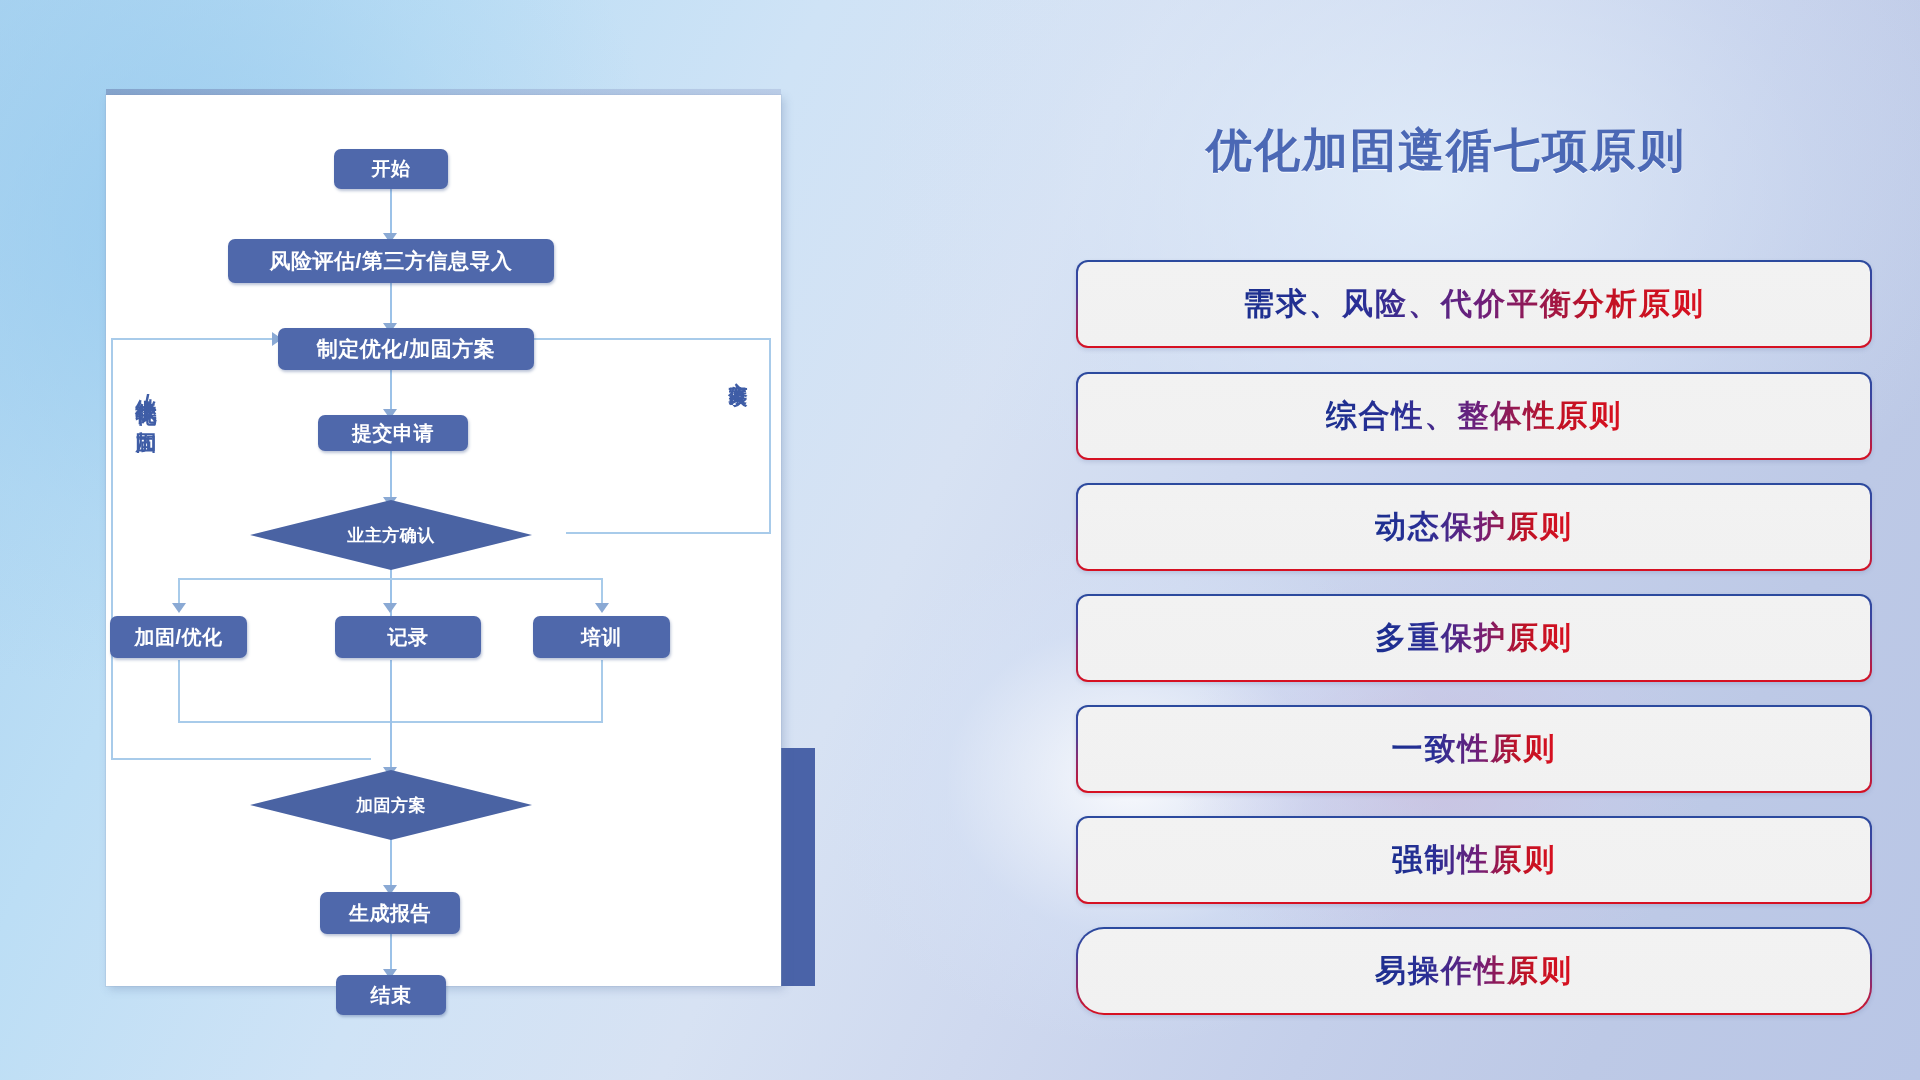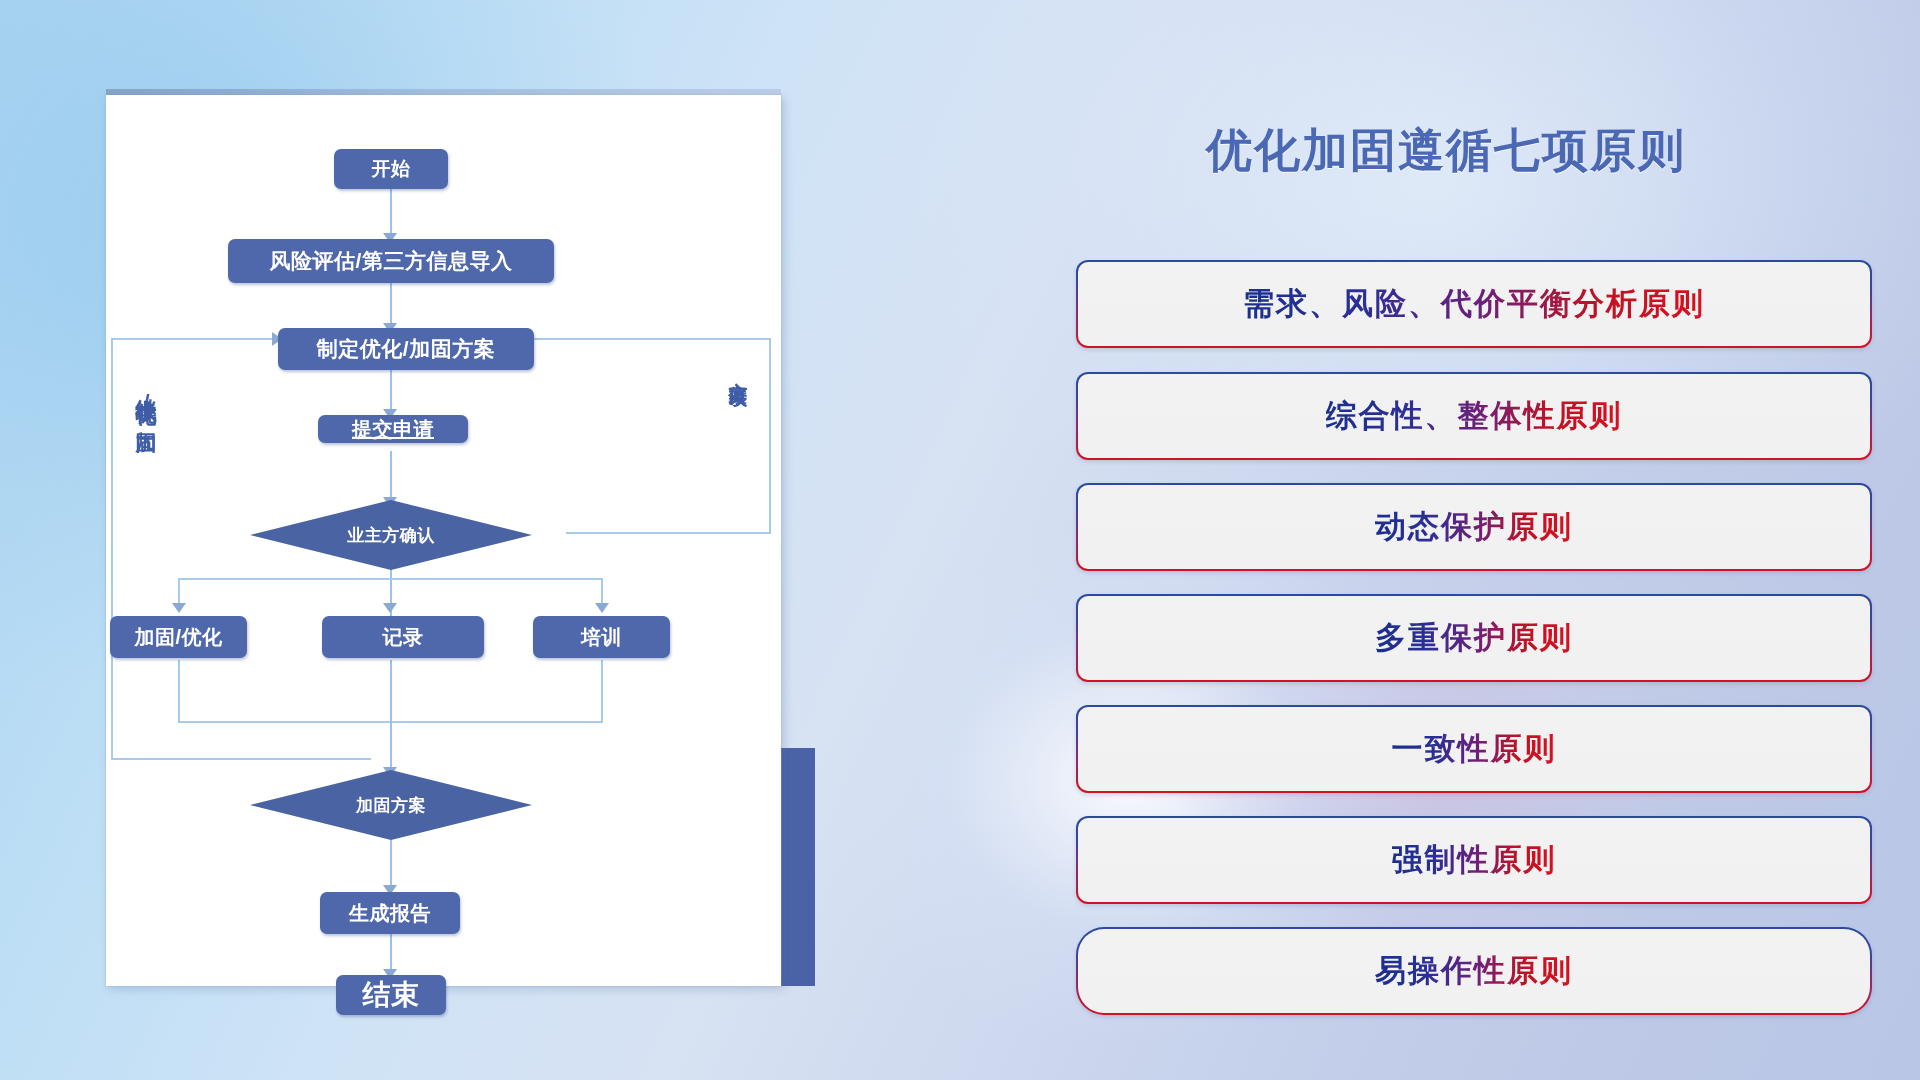--- a/index.html
+++ b/index.html
@@ -192,41 +192,41 @@
 
     <div class="vlabel" style="left:29px;top:287px;">继续优化/加固</div>
     <div class="vlabel" style="left:622px;top:272px;font-size:19px;">方案修改</div>
 
     <div class="node" style="left:228px;top:54px;width:114px;height:40px;font-size:19px;">开始</div>
 
     <div class="node" style="left:122px;top:144px;width:326px;height:44px;font-size:21px;">风险评估/第三方信息导入</div>
 
     <div class="node" style="left:172px;top:233px;width:256px;height:42px;font-size:21px;">制定优化/加固方案</div>
 
-    <div class="node" style="left:212px;top:320px;width:150px;height:28px;font-size:20px;text-decoration:underline;">提交申请</div>
+    <div class="node" style="left:212px;top:320px;width:150px;height:36px;font-size:20px;">提交申请</div>
 
     <div class="diamond-wrap" style="left:144px;top:405px;width:282px;height:70px;">
       <div class="diamond"></div>
       <div class="diamond-label">业主方确认</div>
     </div>
 
     <div class="node" style="left:4px;top:521px;width:137px;height:42px;font-size:20px;">加固/优化</div>
 
-    <div class="node" style="left:216px;top:521px;width:162px;height:42px;font-size:20px;">记录</div>
+    <div class="node" style="left:229px;top:521px;width:146px;height:42px;font-size:20px;">记录</div>
 
     <div class="node" style="left:427px;top:521px;width:137px;height:42px;font-size:20px;">培训</div>
 
     <div class="diamond-wrap" style="left:144px;top:675px;width:282px;height:70px;">
       <div class="diamond"></div>
       <div class="diamond-label">加固方案</div>
     </div>
 
     <div class="node" style="left:214px;top:797px;width:140px;height:42px;font-size:20px;">生成报告</div>
 
-    <div class="node" style="left:230px;top:880px;width:110px;height:40px;font-size:28px;">结束</div>
+    <div class="node" style="left:230px;top:880px;width:110px;height:40px;font-size:20px;">结束</div>
 
   </div>
 </div>
 
 <div id="principles">
 
   <div id="principles-title">优化加固遵循七项原则</div>
 
   <div class="p-card" style="top:140px;">
     <span class="p-text">需求、风险、代价平衡分析原则</span>

